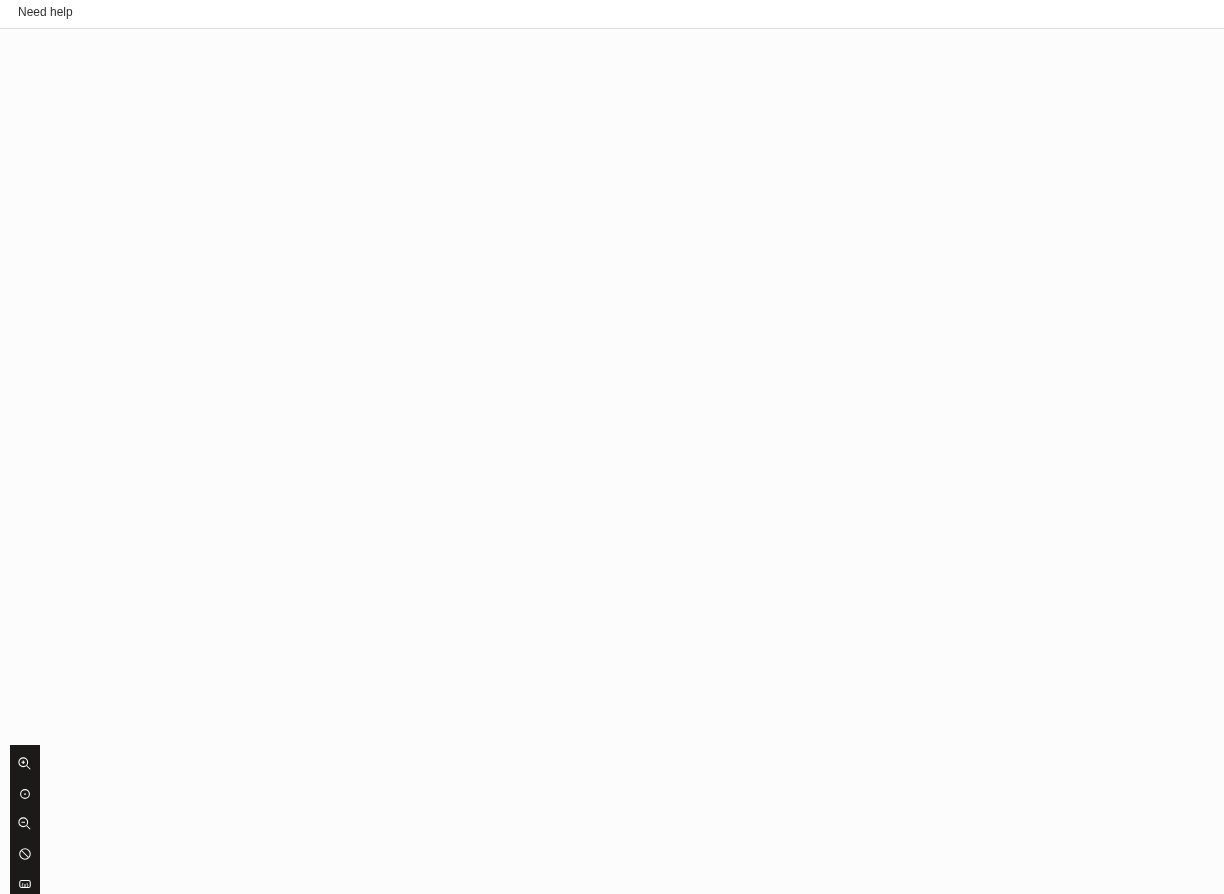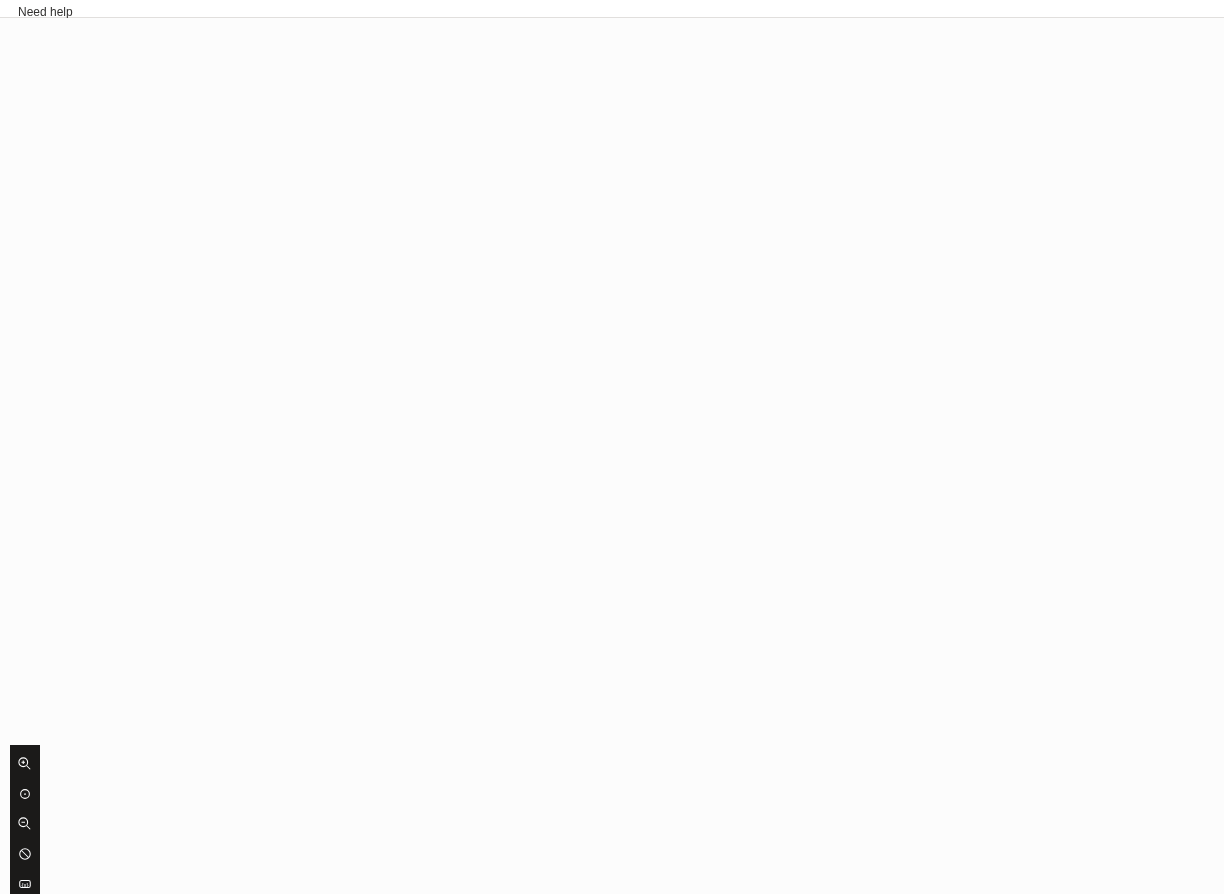--- a/index.html
+++ b/index.html
@@ -1,17 +1,17 @@
 <!DOCTYPE html>
 <html><head>
 <meta charset="utf-8">
 <style>
   * { box-sizing: border-box; font-family: "Segoe UI", Arial, sans-serif; }
   body { margin: 0; background: #fcfcfc; font-size: 12px; color: #323130; }
-  .top-bar { height: 18px; border-bottom: 1px solid #e1dfdd; background: #fff; padding: 5px 18px; font-size: 12px; }
+  .top-bar { height: 29px; border-bottom: 1px solid #e1dfdd; background: #fff; padding: 5px 18px; font-size: 12px; }
   .canvas-wrap { position: relative; width: 1224px; }
   .zoom-toolbar {
     position: fixed; left: 10px; top: 745px; width: 30px; background: #1b1a19;
     display: flex; flex-direction: column; padding: 4px 0;
   }
   .zoom-toolbar .zbtn { height: 30px; display:flex;align-items:center;justify-content:center; cursor:pointer; }
   .zoom-toolbar svg { fill: #fff; }
   
   .main-question {
     position: absolute; left: 573px; top: 0; width: 198px; background: #fff;

